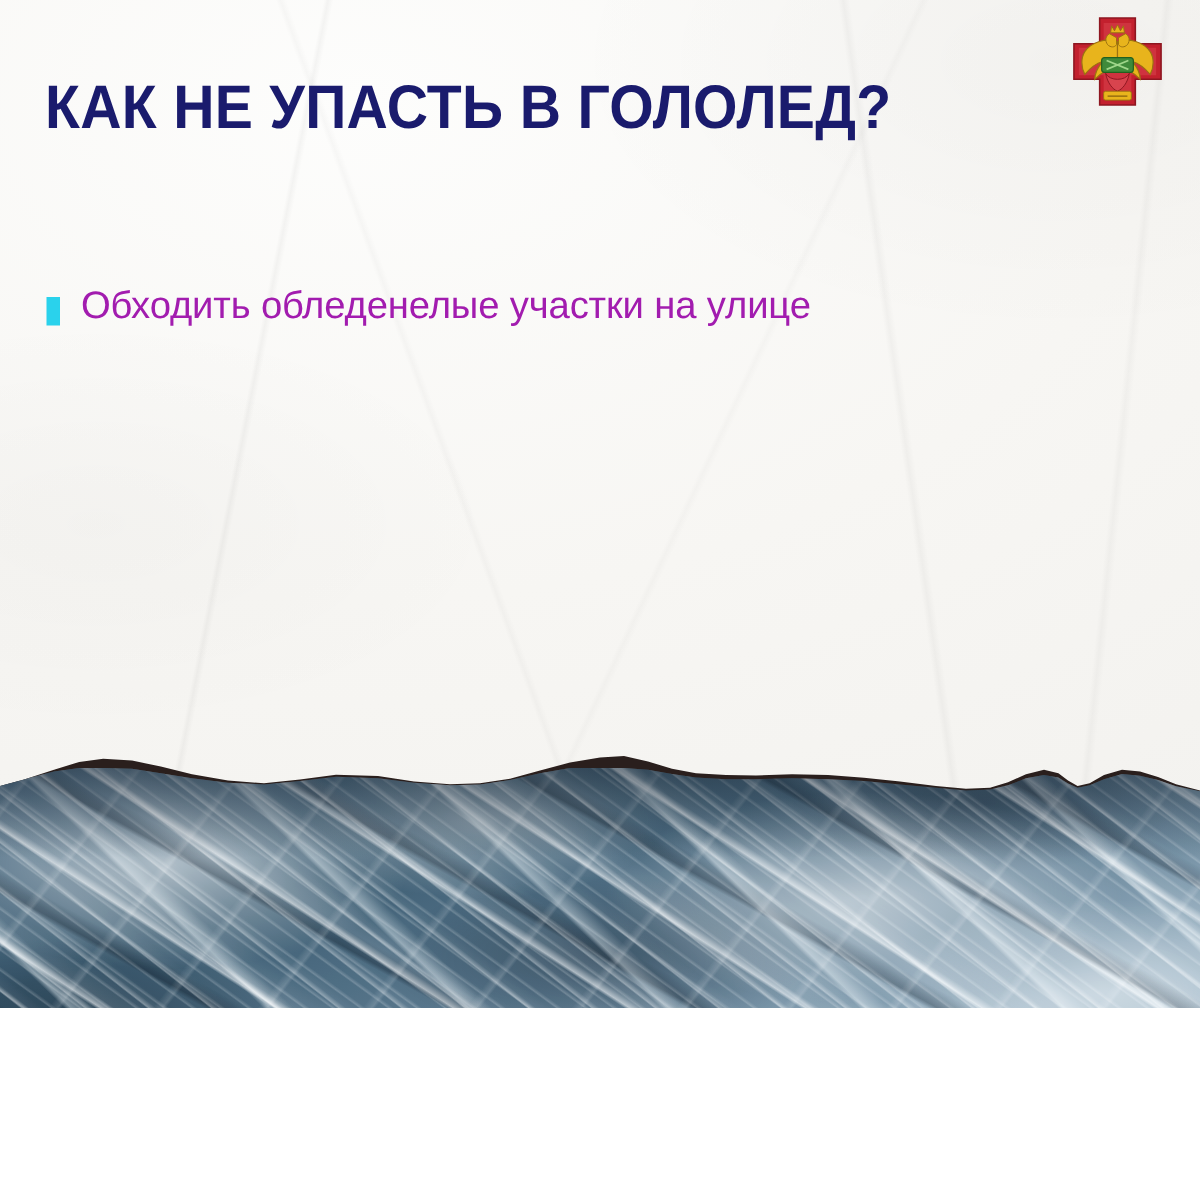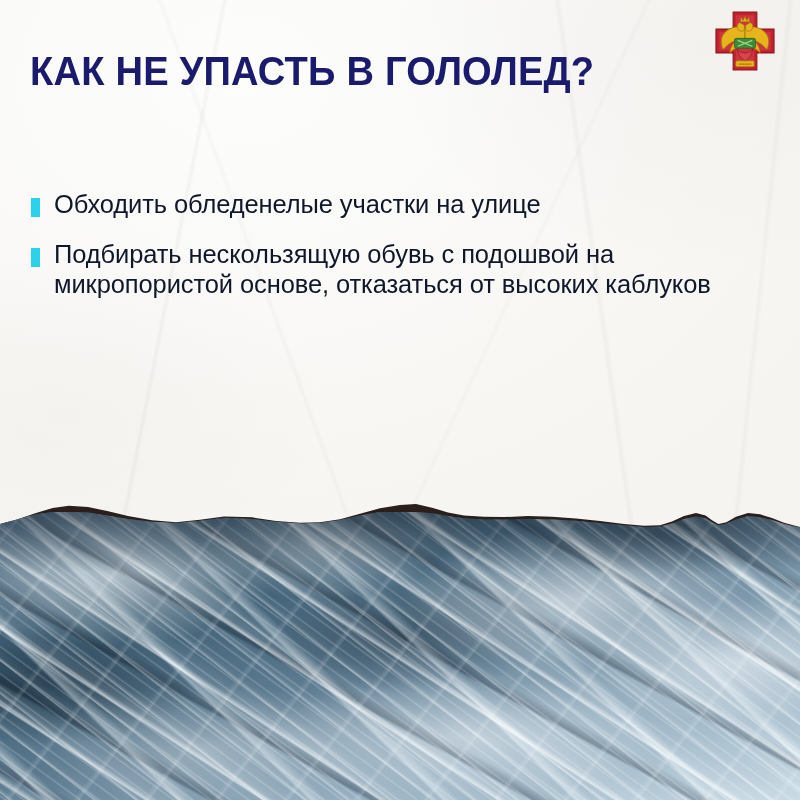--- a/index.html
+++ b/index.html
@@ -3,21 +3,21 @@
 <meta charset="utf-8">
 <style>
   html, body {
     margin: 0;
     padding: 0;
     background: #ffffff;
   }
   .poster {
     position: relative;
     width: 800px;
-    height: 800px;
+    height: 672px;
     overflow: hidden;
     background: #f8f7f5;
     font-family: "Liberation Sans", sans-serif;
   }
 
   
   .paper-bg {
     position: absolute;
     inset: 0;
     background:
@@ -77,21 +77,21 @@
   }
   .bullet-marker {
     flex: 0 0 auto;
     width: 9px;
     height: 19px;
     background: #2ad2ec;
     margin-top: 8px;
     margin-right: 14px;
   }
   .bullet-text {
-    color: #0f172a;
+    color: #a21caf;
     font-size: 25.5px;
     line-height: 1.17;
     font-weight: 400;
     letter-spacing: -0.1px;
     max-width: 678px;
   }
 
   
   .ice-band {
     position: absolute;
@@ -265,24 +265,20 @@
 
   <div class="title">КАК НЕ УПАСТЬ В ГОЛОЛЕД?</div>
 
   <div class="bullets">
 
     <div class="bullet-row">
       <span class="bullet-marker"></span>
       <span class="bullet-text">Обходить обледенелые участки на улице</span>
     </div>
 
-    <div class="bullet-row">
-      <span class="bullet-marker"></span>
-      <span class="bullet-text">Подбирать нескользящую обувь с подошвой на микропористой основе, отказаться от высоких каблуков</span>
-    </div>
 
 
   </div>
 
   <div class="ice-band">
     <div class="ice-inner">
       <div class="ice-photo"></div>
       <div class="ice-top-shade"></div>
     </div>
   </div>

